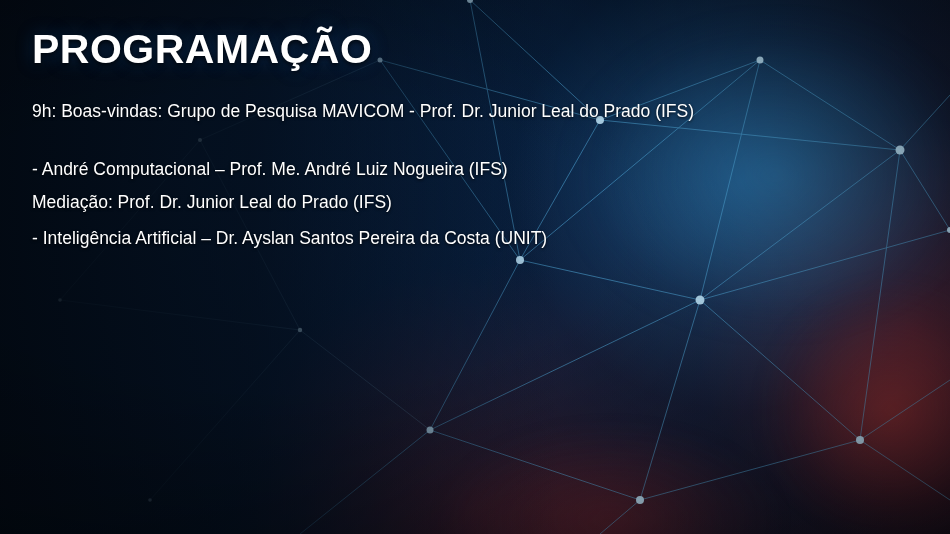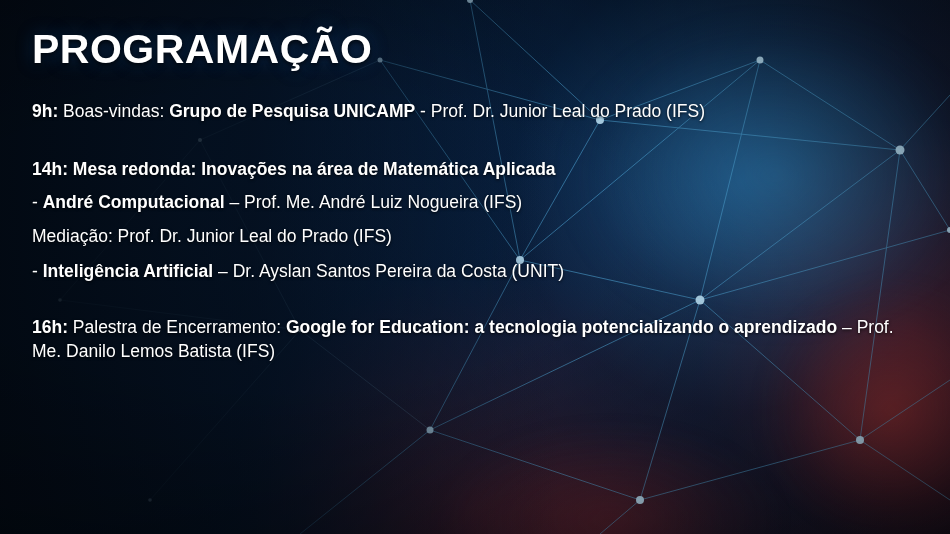--- a/index.html
+++ b/index.html
@@ -78,21 +78,21 @@
   }
   .block { margin-bottom: 0; }
   .line {
     font-size: 17.5px;
     line-height: 1.40;
     margin: 0 0 11px 0;
     text-shadow: 0 1px 3px rgba(0,0,0,0.85);
     max-width: 870px;
   }
   .line.tight { margin-bottom: 9px; }
-  .b { font-weight: bold; }
+  .b { font-weight: normal; }
   .gap-md { height: 22px; }
 </style>
 </head>
 <body>
 
 <div class="slide">
 
   <div class="bg-base"></div>
   <div class="bg-glow-a"></div>
   <div class="bg-glow-b"></div>
@@ -147,42 +147,34 @@
   </svg>
 
   <div class="bg-left-shade"></div>
   <div class="bg-vignette"></div>
 
   <div class="content">
     <h1 class="title">PROGRAMAÇÃO</h1>
 
     <div class="block">
       <p class="line">
-        <span class="b">9h:</span><span> Boas-vindas: </span><span class="b">Grupo de Pesquisa UNICAMP</span><span> - Prof. Dr. Junior Leal do Prado (IFS)</span>
+        <span class="b">9h:</span><span> Boas-vindas: </span><span class="b">Grupo de Pesquisa MAVICOM</span><span> - Prof. Dr. Junior Leal do Prado (IFS)</span>
       </p>
     </div>
 
     <div class="gap-md"></div>
 
     <div class="block">
-      <p class="line tight">
-        <span class="b">14h: Mesa redonda: Inovações na área de Matemática Aplicada</span>
-      </p>
       <p class="line tight">
         <span>- </span><span class="b">André Computacional</span><span> – Prof. Me. André Luiz Nogueira (IFS)</span>
       </p>
       <p class="line">
         <span>Mediação: Prof. Dr. Junior Leal do Prado (IFS)</span>
       </p>
       <p class="line tight">
         <span>- </span><span class="b">Inteligência Artificial</span><span> – Dr. Ayslan Santos Pereira da Costa (UNIT)</span>
       </p>
     </div>
 
     <div class="gap-md"></div>
 
-    <div class="block">
-      <p class="line">
-        <span class="b">16h:</span><span> Palestra de Encerramento: </span><span class="b">Google for Education: a tecnologia potencializando o aprendizado</span><span> – Prof. Me. Danilo Lemos Batista (IFS)</span>
-      </p>
-    </div>
   </div>
 </div>
 
 </body></html>

